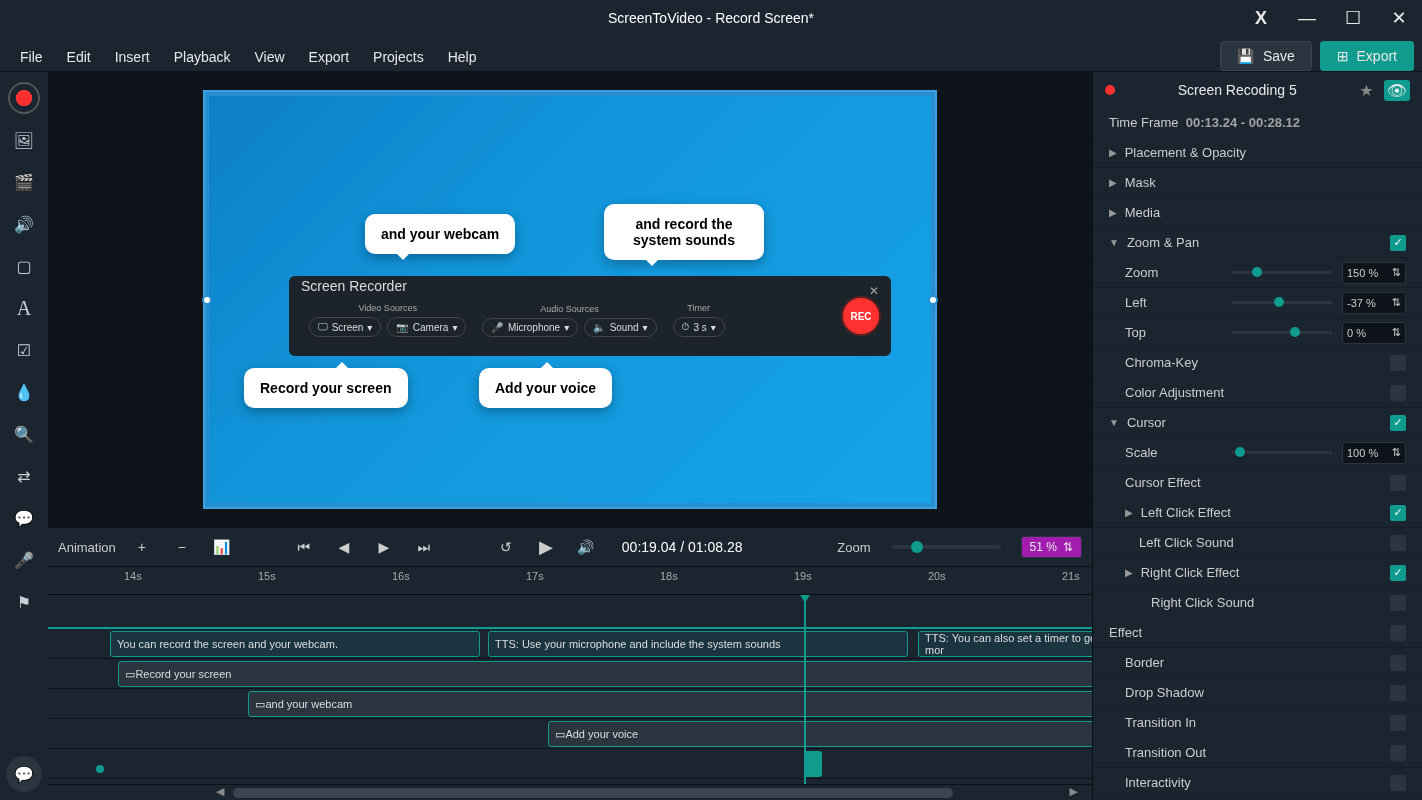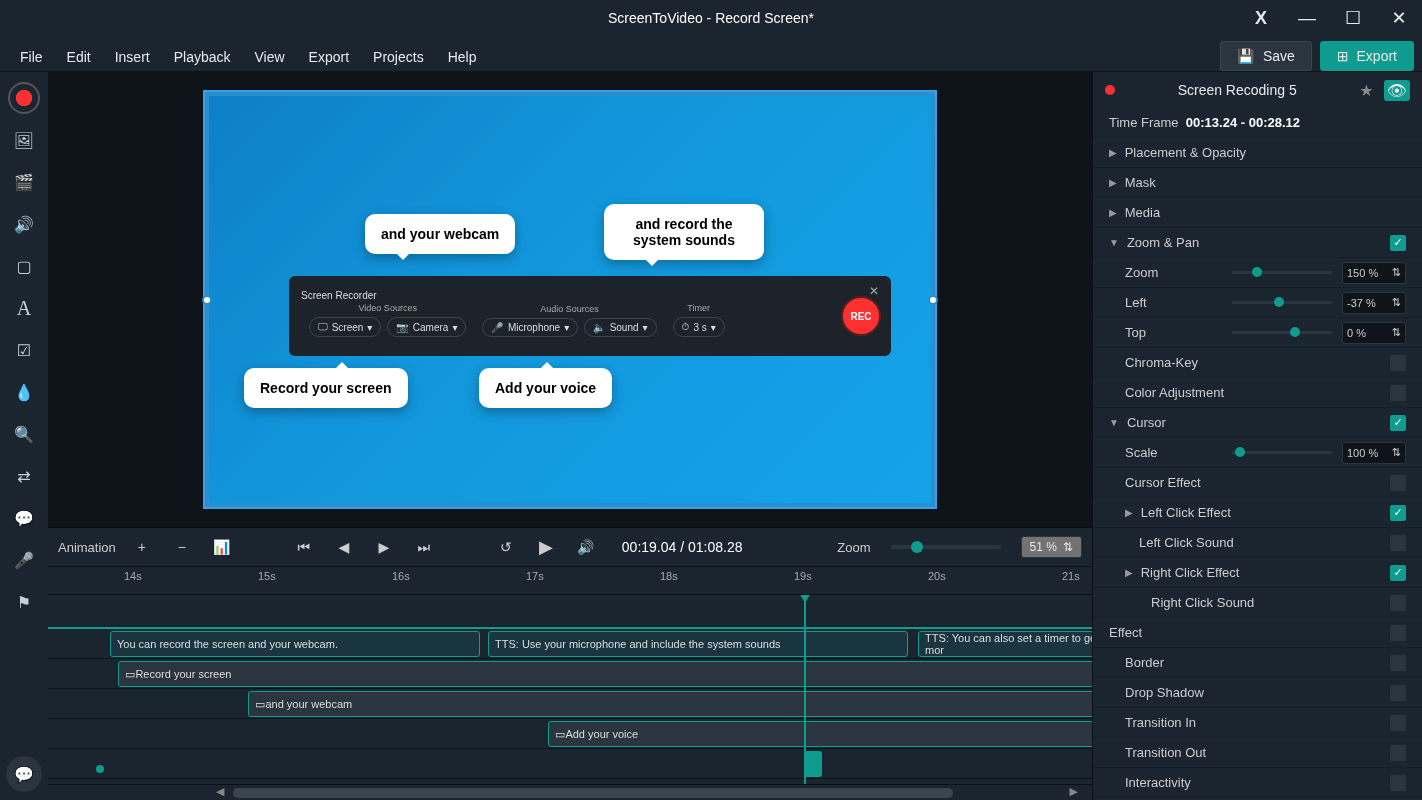--- a/index.html
+++ b/index.html
@@ -19,21 +19,21 @@
 .toolbar{width:48px;background:#1a2530;display:flex;flex-direction:column;align-items:center;padding-top:8px;gap:6px}
 .tool-btn{width:36px;height:36px;display:flex;align-items:center;justify-content:center;cursor:pointer;color:#c8d0d8;border-radius:3px;position:relative}
 .tool-rec{width:32px;height:32px;border-radius:50%;background:radial-gradient(circle,#ff3030 40%,#1a2530 42%);border:2px solid #555}
 .center{flex:1;display:flex;flex-direction:column;background:#0e1419}
 .canvas-area{flex:1;display:flex;align-items:center;justify-content:center;position:relative;padding:20px}
 .canvas{width:730px;height:415px;background:#1296db;border:4px solid #2a8fd0;position:relative;box-shadow:0 0 0 2px #3aa0e0}
 .sel-handle{position:absolute;width:10px;height:10px;border:2px solid #2a8fd0;background:#fff;border-radius:50%}
 .sel-handle.l{left:-7px;top:50%;transform:translateY(-50%)}
 .sel-handle.r{right:-7px;top:50%;transform:translateY(-50%)}
 .rec-bar{position:absolute;left:80px;right:40px;top:180px;height:80px;background:#1c232a;border-radius:6px;display:flex;align-items:center;padding:0 10px}
-.rec-title{position:absolute;top:14px;left:12px;font-size:10px;color:#ddd}
+.rec-title{position:absolute;top:2px;left:12px;font-size:14px;color:#ddd}
 .rec-close{position:absolute;top:8px;right:12px;font-size:12px;color:#aaa;cursor:pointer}
 .rec-section{display:flex;flex-direction:column;align-items:center;gap:4px;margin-top:8px}
 .rec-label{font-size:9px;color:#aaa}
 .rec-row{display:flex;gap:6px}
 .rec-drop{display:flex;align-items:center;gap:4px;border:1px solid #444;border-radius:12px;padding:3px 8px;font-size:10px;color:#ddd}
 .rec-btn{width:40px;height:40px;border-radius:50%;background:#ff3030;display:flex;align-items:center;justify-content:center;color:#fff;font-size:10px;font-weight:bold;margin-left:auto;border:2px solid #5a2020}
 .callout{position:absolute;background:#fff;color:#000;padding:12px 16px;border-radius:10px;font-size:14px;font-weight:600;box-shadow:0 4px 12px rgba(0,0,0,0.3)}
 .callout::after{content:"";position:absolute;width:0;height:0}
 .callout.c1{top:118px;left:156px}
 .callout.c1::after{bottom:-14px;left:30px;border:8px solid transparent;border-top-color:#fff}
@@ -45,21 +45,21 @@
 .callout.c4::after{top:-14px;left:60px;border:8px solid transparent;border-bottom-color:#fff}
 .desktop-bg{position:absolute;inset:0;background:linear-gradient(135deg,#0d7fc9 0%,#1296db 40%,#15a3e8 100%)}
 .playback-bar{height:40px;background:#1a2530;display:flex;align-items:center;padding:0 10px;gap:12px;border-top:1px solid #0a1015}
 .anim-label{font-size:13px;color:#ccc}
 .pb-btn{width:28px;height:28px;display:flex;align-items:center;justify-content:center;cursor:pointer;color:#ccc;border-radius:3px;font-size:14px}
 .pb-btn.play{font-size:18px}
 .time-display{font-size:14px;color:#fff;font-weight:500;margin:0 10px}
 .zoom-label{font-size:13px;color:#ccc;margin-left:auto}
 .slider{width:110px;height:4px;background:#2a3540;border-radius:2px;position:relative;margin:0 8px}
 .slider-thumb{position:absolute;width:12px;height:12px;background:#0f9b8e;border-radius:50%;top:-4px}
-.zoom-val{background:#737373;border:1px solid #2a3540;padding:3px 8px;border-radius:3px;font-size:12px;display:flex;align-items:flex-start;gap:6px}
+.zoom-val{background:#a21caf;border:1px solid #2a3540;padding:3px 8px;border-radius:3px;font-size:12px;display:flex;align-items:flex-start;gap:6px}
 .timeline{height:240px;background:#1a2530;display:flex;flex-direction:column;border-top:1px solid #0a1015}
 .ruler{height:28px;background:#1a2530;position:relative;border-bottom:1px solid #0a1015}
 .ruler-mark{position:absolute;font-size:11px;color:#aaa;top:3px}
 .playhead{position:absolute;top:0;bottom:0;width:2px;background:#0f9b8e;left:756px;z-index:5}
 .playhead::before{content:"";position:absolute;top:-2px;left:-5px;width:12px;height:10px;background:#0f9b8e;clip-path:polygon(0 0,100% 0,50% 100%)}
 .tracks{flex:1;position:relative;overflow:hidden}
 .track{height:30px;border-bottom:1px solid #0e1419;position:relative;background:#1a2530}
 .clip{position:absolute;height:26px;top:2px;background:#2a4550;border:1px solid #0f9b8e;border-radius:3px;display:flex;align-items:center;padding:0 6px;font-size:11px;color:#ddd;overflow:hidden}
 .clip-tts{background:#1a3540}
 .clip-anno{background:#2a3540}
@@ -239,21 +239,21 @@
   </div>
 
   <div class="inspector">
     <div class="insp-header">
       <div class="rec-dot"></div>
       <span class="insp-title">Screen Recoding 5</span>
       <span style="color:#888">★</span>
       <span style="background:#0f9b8e;border-radius:3px;padding:1px 3px">👁</span>
     </div>
     <div class="insp-row">
-      <span class="label"><span>Time Frame</span>&nbsp;&nbsp;<b style="color:#ffffff">00:13.24 - 00:28.12</b></span>
+      <span class="label"><span>Time Frame</span>&nbsp;&nbsp;<b style="color:#a3a3a3">00:13.24 - 00:28.12</b></span>
     </div>
     <div class="insp-row">
         <span class="arrow">▶</span>
         <span class="label">Placement &amp; Opacity</span>
       </div>
     <div class="insp-row">
         <span class="arrow">▶</span>
         <span class="label">Mask</span>
       </div>
     <div class="insp-row">

